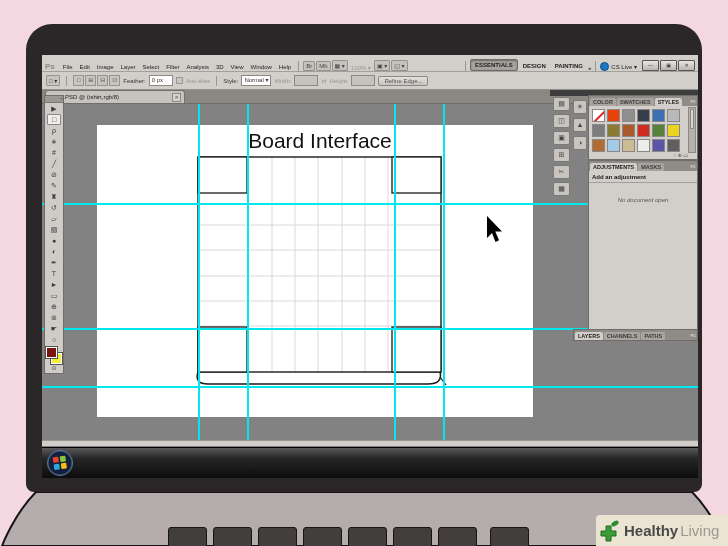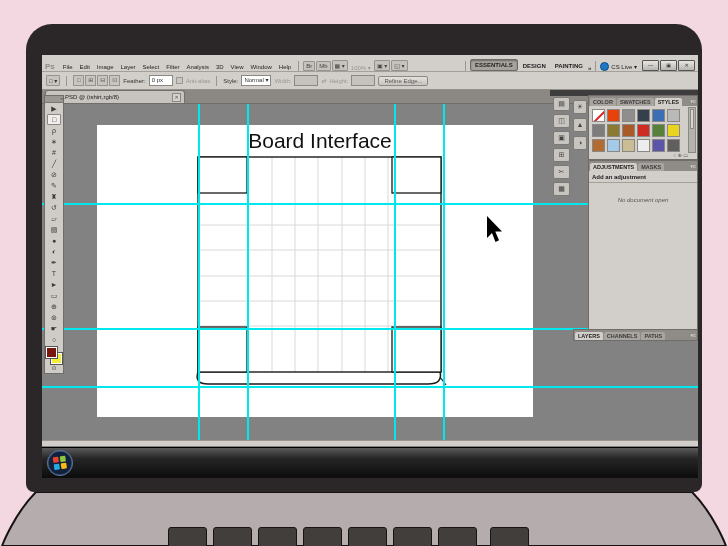--- a/index.html
+++ b/index.html
@@ -387,13 +387,21 @@
   </svg>
   <div class="key" style="left:168px"></div>
   <div class="key" style="left:213px"></div>
   <div class="key" style="left:258px"></div>
   <div class="key" style="left:303px"></div>
   <div class="key" style="left:348px"></div>
   <div class="key" style="left:393px"></div>
   <div class="key" style="left:438px"></div>
   <div class="key" style="left:490px"></div>
 
+  <div class="badge">
+    <svg width="22" height="24" viewBox="0 0 22 24">
+      <ellipse cx="15" cy="4.5" rx="4" ry="2.2" transform="rotate(-30 15 4.5)" fill="#2e8b2e"></ellipse>
+      <path d="M8,8 h5 v5 h5 v5 h-5 v5 h-5 v-5 h-5 v-5 h5 Z" transform="translate(-2,-1)" fill="#3d9b35" stroke="#1f6b24" stroke-width="1"></path>
+    </svg>
+    <span class="brand-b">Healthy</span>
+    <span class="brand-l">Living</span>
+  </div>
 </div>
 
 </body></html>

